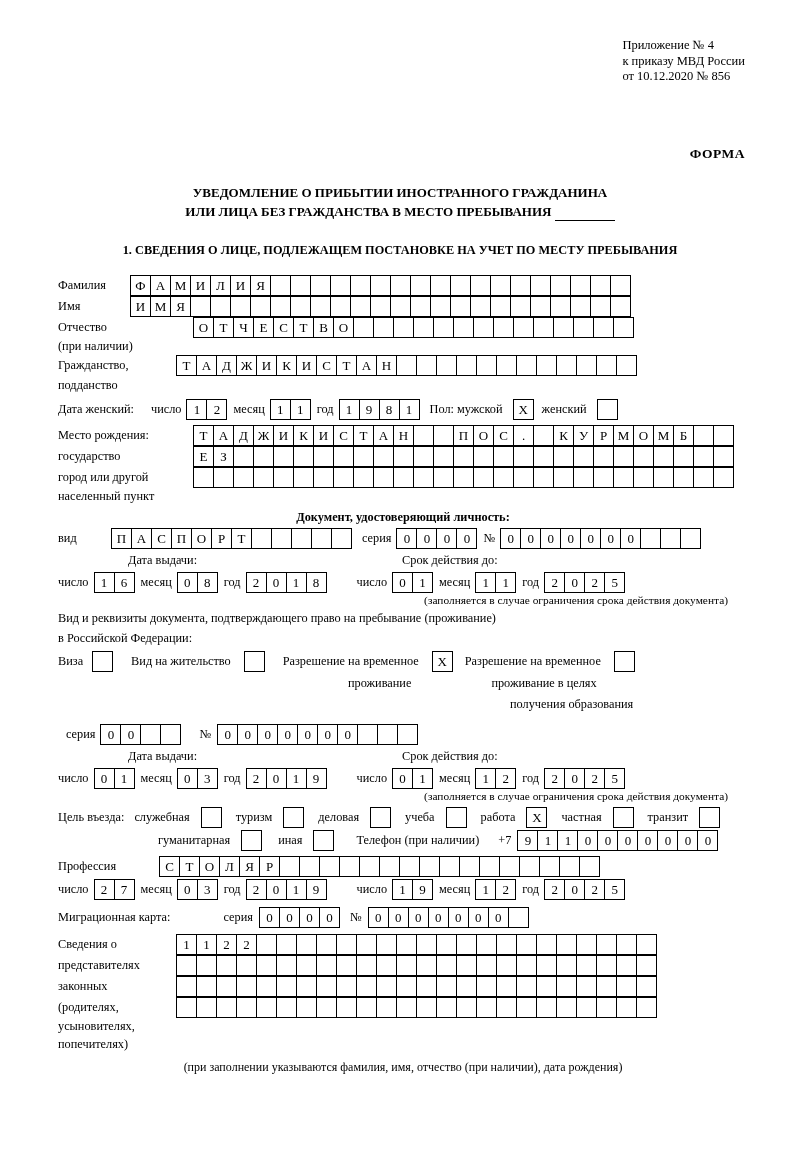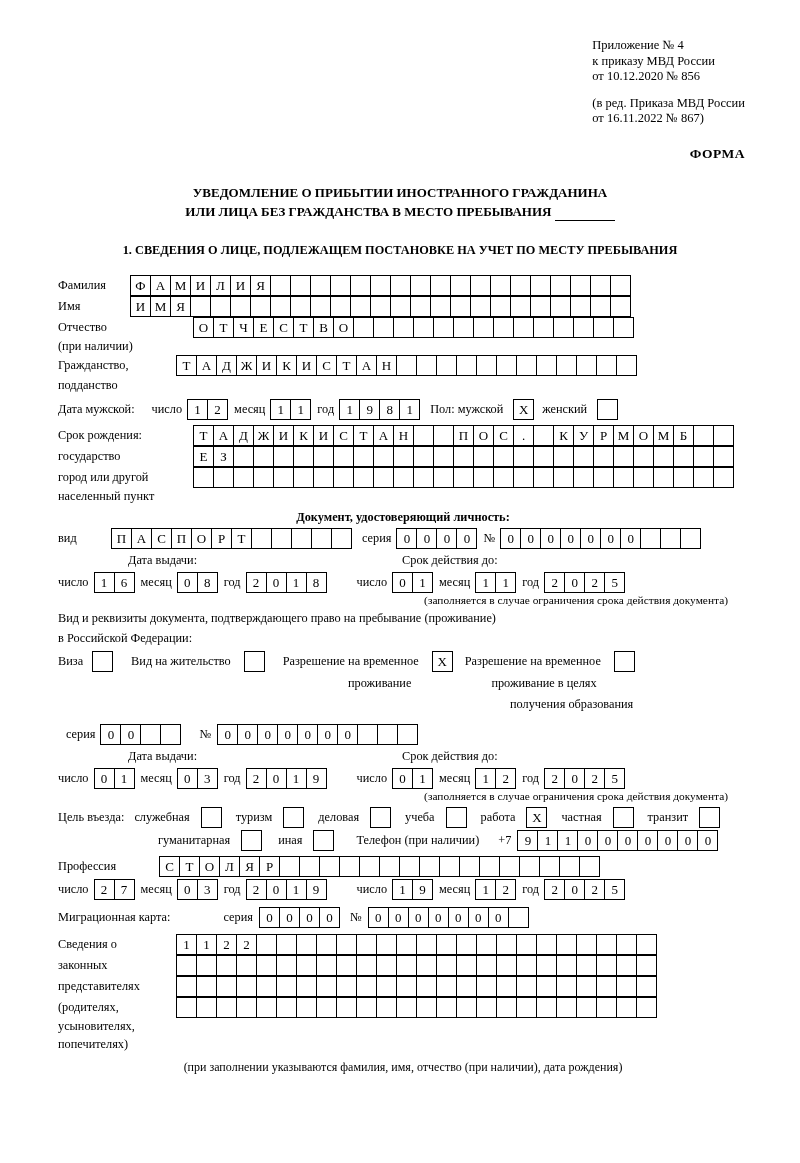--- a/index.html
+++ b/index.html
@@ -126,24 +126,20 @@
 </style>
 </head>
 <body>
 
 <div class="page">
 
   <div class="hdr">
     <div>Приложение № 4</div>
     <div>к приказу МВД России</div>
     <div>от 10.12.2020 № 856</div>
-    <div class="grp2">
-      <div>(в ред. Приказа МВД России</div>
-      <div>от 16.11.2022 № 867)</div>
-    </div>
   </div>
 
   <div class="forma">ФОРМА</div>
 
   <div class="title">
     <div>УВЕДОМЛЕНИЕ О ПРИБЫТИИ ИНОСТРАННОГО ГРАЖДАНИНА</div>
     <div>
       <span>ИЛИ ЛИЦА БЕЗ ГРАЖДАНСТВА В МЕСТО ПРЕБЫВАНИЯ</span>
       <span class="underline"></span>
     </div>
@@ -272,21 +268,21 @@
           <span class="bx"></span>
           <span class="bx"></span>
           <span class="bx"></span>
         </span>
     </div>
     <div class="row" style="min-height:20px">
       <span class="lbl" style="width:118px;line-height:18px">подданство</span>
     </div>
 
     <div class="lineRow" style="margin-top:2px">
-      <span class="lbl mr6">Дата мужской:</span>
+      <span class="lbl mr6">Дата женский:</span>
       <span class="lbl mr6" style="margin-left:12px">число</span>
       <span class="boxes" id="birth-day">
           <span class="bx">1</span>
           <span class="bx">2</span>
         </span>
       <span class="lbl mr6 ml6">месяц</span>
       <span class="boxes" id="birth-month">
           <span class="bx">1</span>
           <span class="bx">1</span>
         </span>
@@ -297,21 +293,21 @@
           <span class="bx">8</span>
           <span class="bx">1</span>
         </span>
       <span class="lbl ml6" style="margin-left:10px">Пол: мужской</span>
       <span class="sbx" style="margin-left:5px">X</span>
       <span class="lbl" style="margin-left:8px">женский</span>
       <span class="sbx" style="margin-left:5px"></span>
     </div>
 
     <div class="row" style="margin-top:4px">
-      <span class="lbl" style="width:135px">Срок рождения:</span>
+      <span class="lbl" style="width:135px">Место рождения:</span>
       <span class="boxes" id="bp-row1">
           <span class="bx">Т</span>
           <span class="bx">А</span>
           <span class="bx">Д</span>
           <span class="bx">Ж</span>
           <span class="bx">И</span>
           <span class="bx">К</span>
           <span class="bx">И</span>
           <span class="bx">С</span>
           <span class="bx">Т</span>
@@ -728,51 +724,51 @@
           <span class="bx"></span>
           <span class="bx"></span>
           <span class="bx"></span>
           <span class="bx"></span>
           <span class="bx"></span>
           <span class="bx"></span>
           <span class="bx"></span>
         </span>
     </div>
     <div class="row">
+      <span class="lbl" style="width:118px">представителях</span>
+      <span class="boxes" id="rep-row3">
+          <span class="bx"></span>
+          <span class="bx"></span>
+          <span class="bx"></span>
+          <span class="bx"></span>
+          <span class="bx"></span>
+          <span class="bx"></span>
+          <span class="bx"></span>
+          <span class="bx"></span>
+          <span class="bx"></span>
+          <span class="bx"></span>
+          <span class="bx"></span>
+          <span class="bx"></span>
+          <span class="bx"></span>
+          <span class="bx"></span>
+          <span class="bx"></span>
+          <span class="bx"></span>
+          <span class="bx"></span>
+          <span class="bx"></span>
+          <span class="bx"></span>
+          <span class="bx"></span>
+          <span class="bx"></span>
+          <span class="bx"></span>
+          <span class="bx"></span>
+          <span class="bx"></span>
+        </span>
+    </div>
+    <div class="row">
       <span class="lbl" style="width:118px">законных</span>
       <span class="boxes" id="rep-row2">
-          <span class="bx"></span>
-          <span class="bx"></span>
-          <span class="bx"></span>
-          <span class="bx"></span>
-          <span class="bx"></span>
-          <span class="bx"></span>
-          <span class="bx"></span>
-          <span class="bx"></span>
-          <span class="bx"></span>
-          <span class="bx"></span>
-          <span class="bx"></span>
-          <span class="bx"></span>
-          <span class="bx"></span>
-          <span class="bx"></span>
-          <span class="bx"></span>
-          <span class="bx"></span>
-          <span class="bx"></span>
-          <span class="bx"></span>
-          <span class="bx"></span>
-          <span class="bx"></span>
-          <span class="bx"></span>
-          <span class="bx"></span>
-          <span class="bx"></span>
-          <span class="bx"></span>
-        </span>
-    </div>
-    <div class="row">
-      <span class="lbl" style="width:118px">представителях</span>
-      <span class="boxes" id="rep-row3">
           <span class="bx"></span>
           <span class="bx"></span>
           <span class="bx"></span>
           <span class="bx"></span>
           <span class="bx"></span>
           <span class="bx"></span>
           <span class="bx"></span>
           <span class="bx"></span>
           <span class="bx"></span>
           <span class="bx"></span>

